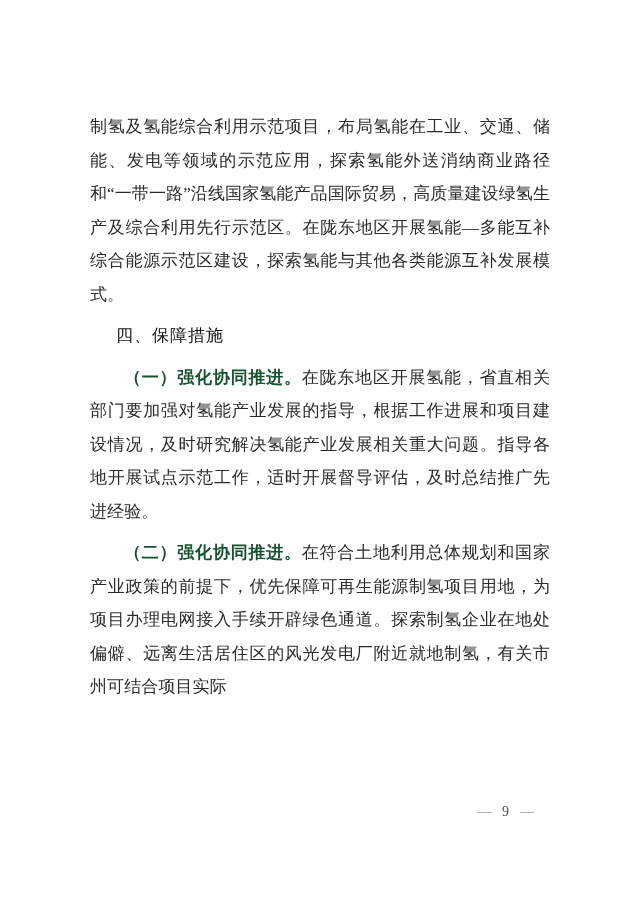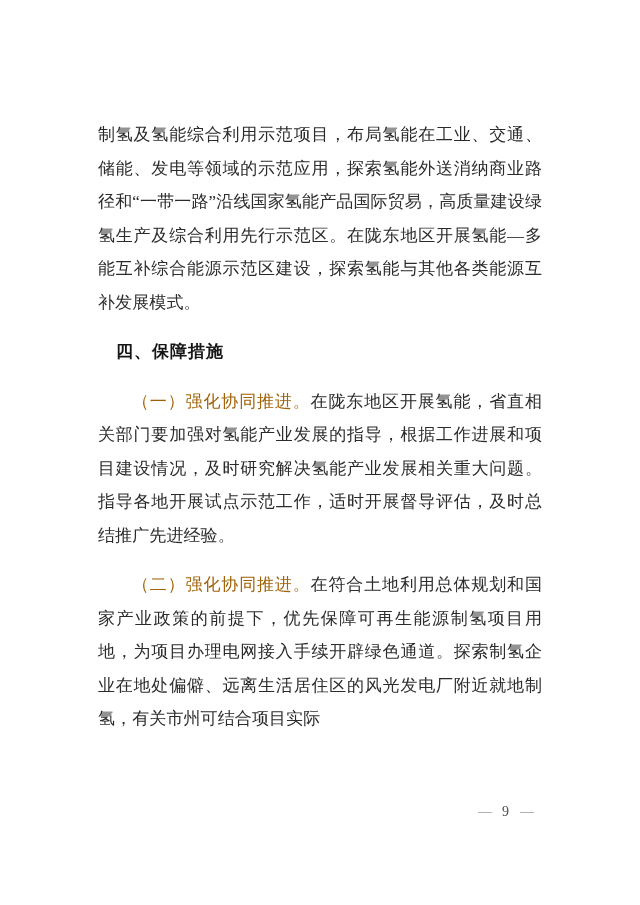--- a/index.html
+++ b/index.html
@@ -25,37 +25,37 @@
     width: 476px;
     font-family: "Liberation Serif", "DejaVu Serif", serif;
     font-size: 17px;
     line-height: 33.5px;
     color: #2b2b2b;
     text-align: justify;
     text-justify: inter-character;
     letter-spacing: 0.1px;
   }
   .doc-body p {
-    margin: 16px;
+    margin: 8px;
     padding: 0;
   }
   .para-indent {
     text-indent: 2em;
   }
   .para-lead {
-    font-weight: normal;
-    color: #a16207;
+    font-weight: bold;
+    color: #14532d;
   }
   .section-heading {
     margin: 0;
     padding: 0;
     text-indent: 2em;
     font-size: 17px;
     line-height: 33.5px;
-    font-weight: bold;
+    font-weight: normal;
     color: #161616;
     font-family: "Liberation Sans", "DejaVu Sans", sans-serif;
     letter-spacing: 1px;
   }
   .page-footer {
     position: absolute;
     left: 478px;
     top: 804px;
     display: flex;
     align-items: center;

